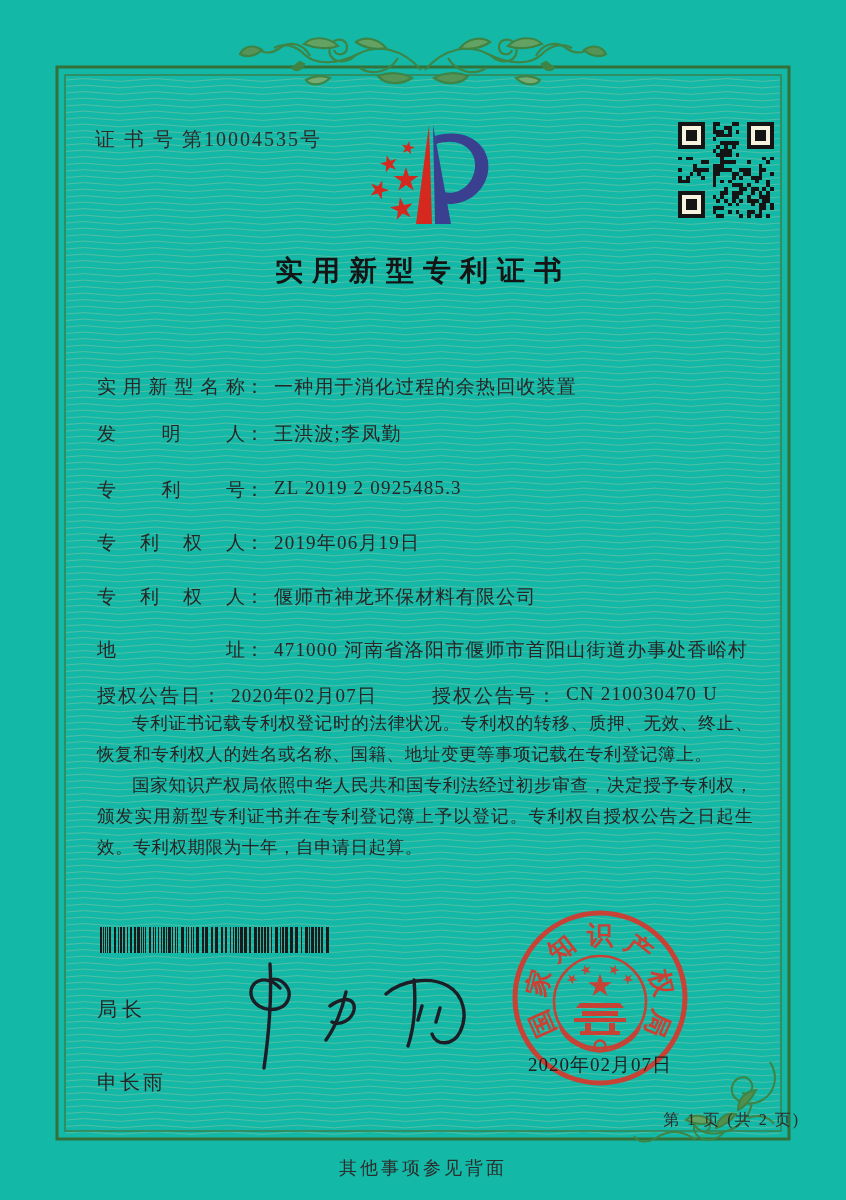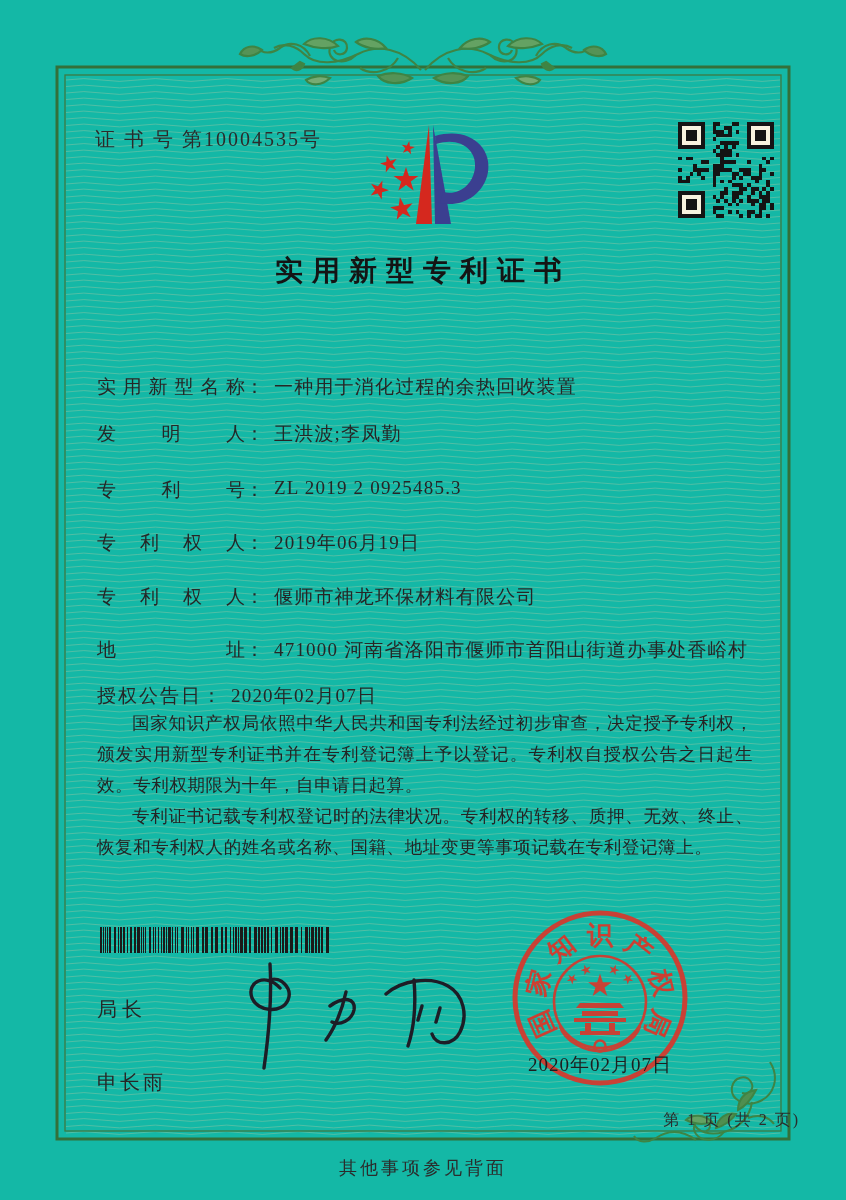--- a/index.html
+++ b/index.html
@@ -436,25 +436,28 @@
       <span class="lbl">专利权人</span><span class="colon">：</span><span class="val">2019年06月19日</span>
     </div>
     <div class="abs row" style="top:584px">
       <span class="lbl">专利权人</span><span class="colon">：</span><span class="val">偃师市神龙环保材料有限公司</span>
     </div>
     <div class="abs row" style="top:637px">
       <span class="lbl">地址</span><span class="colon">：</span><span class="val">471000 河南省洛阳市偃师市首阳山街道办事处香峪村</span>
     </div>
     <div class="abs row" style="top:683px">
       <span class="lbl-n">授权公告日</span><span class="colon">：</span><span class="val">2020年02月07日</span>
+      <span class="col2">
+        <span class="lbl-n">授权公告号</span><span class="colon">：</span><span class="val">CN 210030470 U</span>
+      </span>
     </div>
 
     <div class="abs paras">
+      <p>专利证书记载专利权登记时的法律状况。专利权的转移、质押、无效、终止、恢复和专利权人的姓名或名称、国籍、地址变更等事项记载在专利登记簿上。</p>
       <p>国家知识产权局依照中华人民共和国专利法经过初步审查，决定授予专利权，颁发实用新型专利证书并在专利登记簿上予以登记。专利权自授权公告之日起生效。专利权期限为十年，自申请日起算。</p>
-      <p>专利证书记载专利权登记时的法律状况。专利权的转移、质押、无效、终止、恢复和专利权人的姓名或名称、国籍、地址变更等事项记载在专利登记簿上。</p>
     </div>
 
     <svg id="barsvg" class="abs" style="left:100px;top:927px" width="232" height="26" viewBox="0 0 232 26" shape-rendering="crispEdges">
         <rect x="0" y="0" width="2" height="26" fill="#1a1a1a"></rect>
         <rect x="3" y="0" width="1" height="26" fill="#1a1a1a"></rect>
         <rect x="5" y="0" width="1" height="26" fill="#1a1a1a"></rect>
         <rect x="7" y="0" width="1" height="26" fill="#1a1a1a"></rect>
         <rect x="9" y="0" width="2" height="26" fill="#1a1a1a"></rect>
         <rect x="14" y="0" width="2" height="26" fill="#1a1a1a"></rect>
         <rect x="18" y="0" width="1" height="26" fill="#1a1a1a"></rect>

